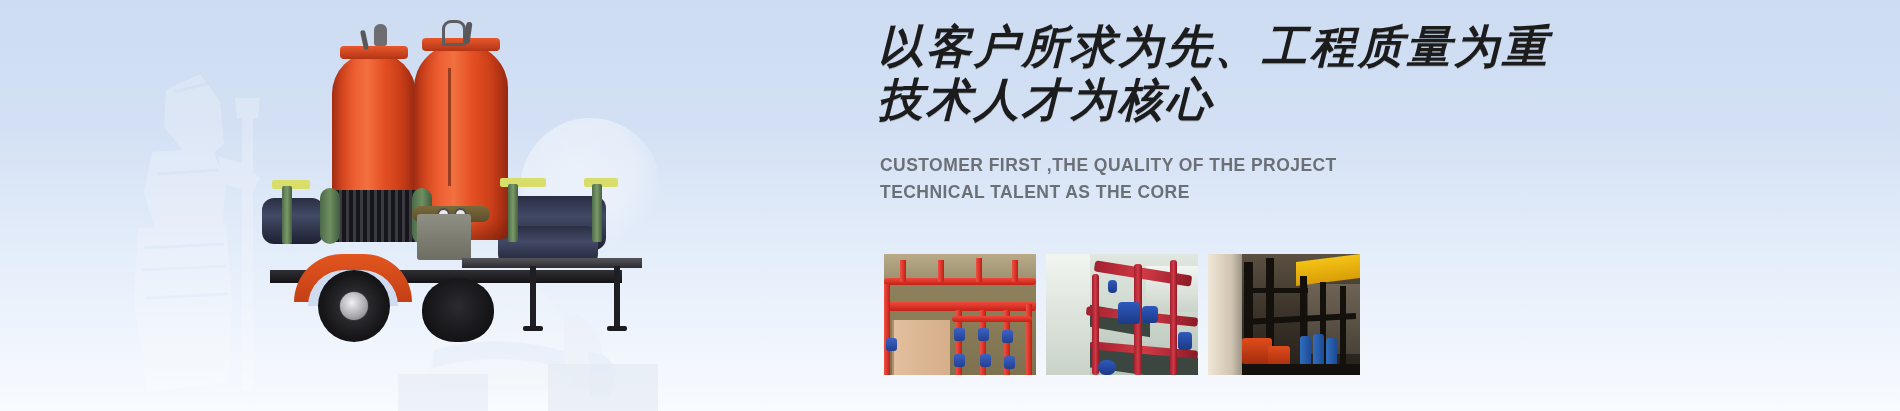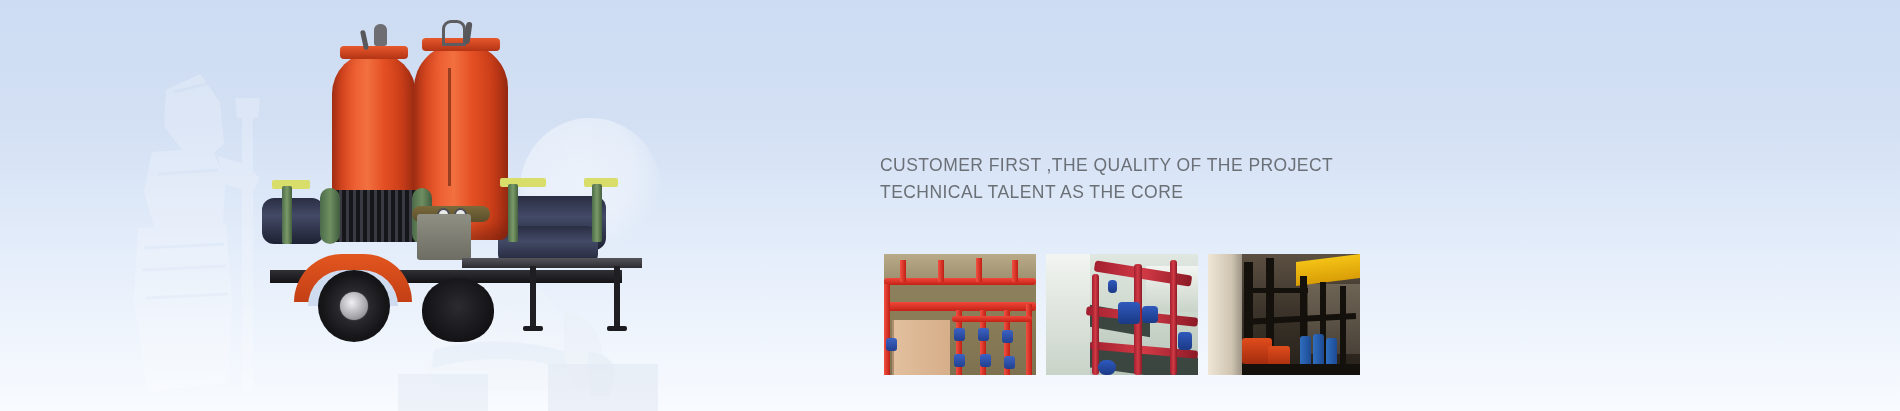--- a/index.html
+++ b/index.html
@@ -238,21 +238,21 @@
     line-height: 1.18;
     white-space: pre-line;
     text-shadow: 0 1px 0 rgba(0,0,0,.18);
   }
   .subcopy {
     position: absolute;
     left: 880px;
     top: 152px;
     color: #6b7077;
     font-size: 17.5px;
-    font-weight: 400;
+    font-weight: 700;
     letter-spacing: .45px;
     line-height: 1.52;
     white-space: pre-line;
   }
 
   
   .thumbs {
     position: absolute;
     left: 884px;
     top: 254px;
@@ -408,20 +408,22 @@
     <div class="leg-foot foot-1"></div>
     <div class="leg-foot foot-2"></div>
 
     <div class="wheel-rear"></div>
     <div class="fender"></div>
     <div class="fender-inner"></div>
     <div class="wheel"></div>
     <div class="wheel-hub"></div>
   </div>
 
+  <div class="headline">以客户所求为先、工程质量为重
+技术人才为核心</div>
 
   <div class="subcopy">CUSTOMER FIRST ,THE QUALITY OF THE PROJECT
 TECHNICAL TALENT AS THE CORE</div>
 
   <div class="thumbs">
 
     <div class="thumb t1">
       <div class="ceil"></div>
       <div class="wall-door"></div>
       <div class="hpipe" style="left:0;top:24px;width:152px;"></div>

